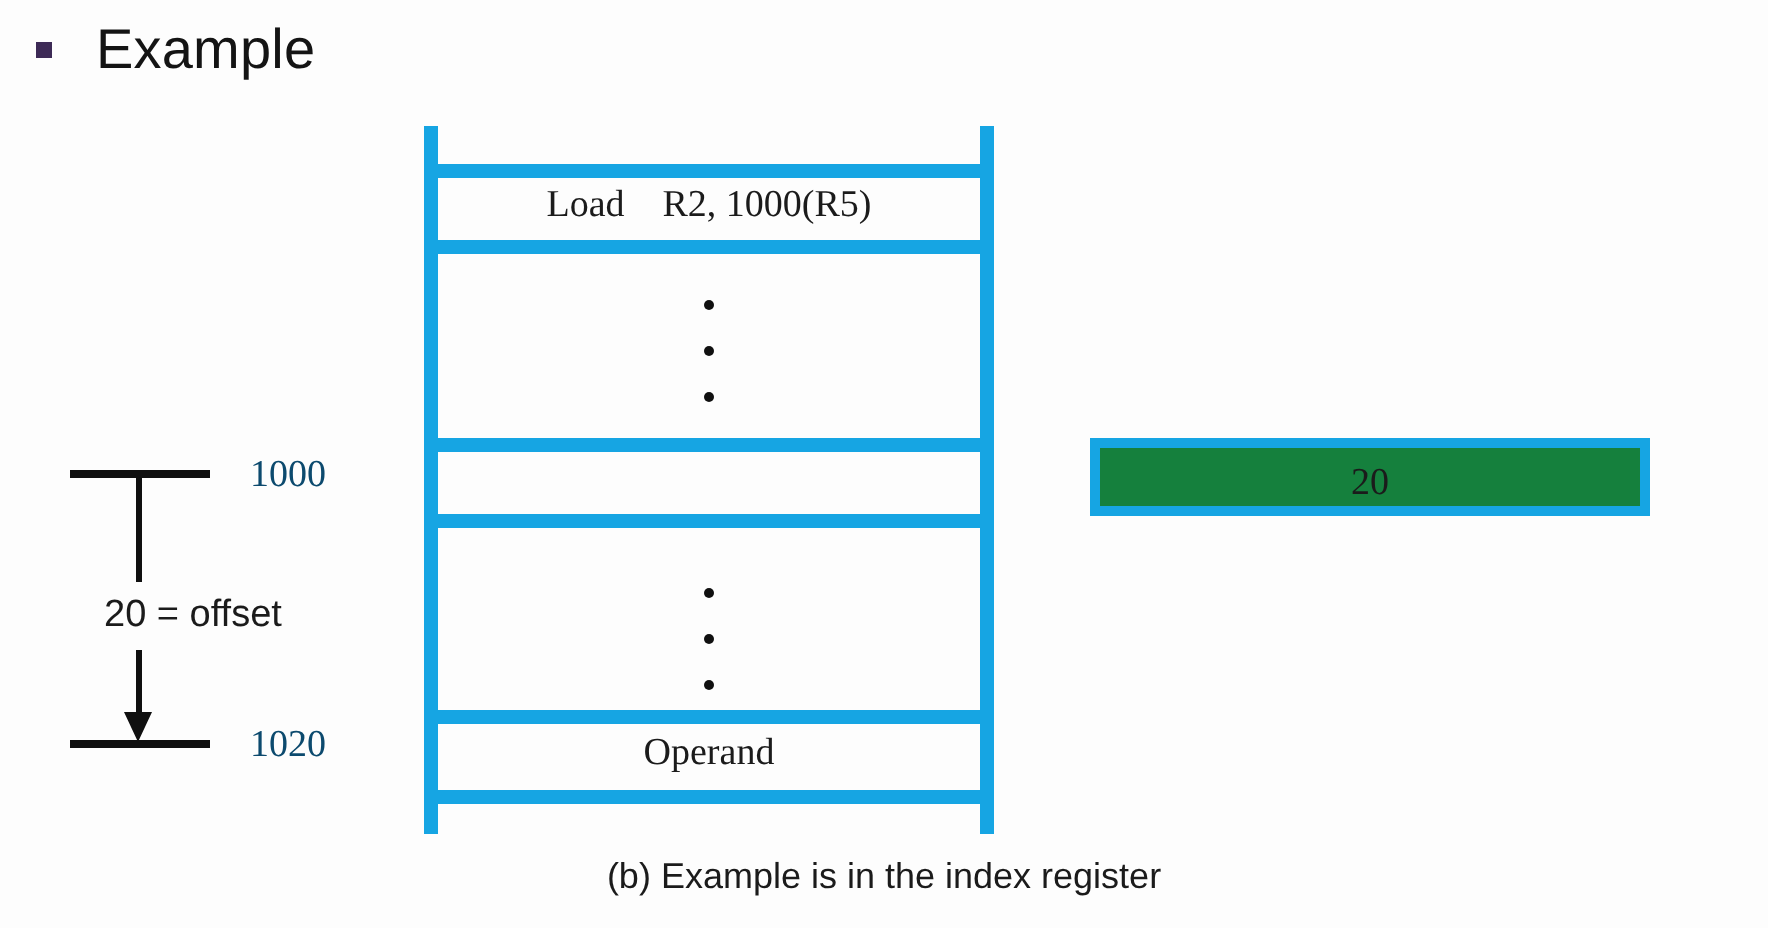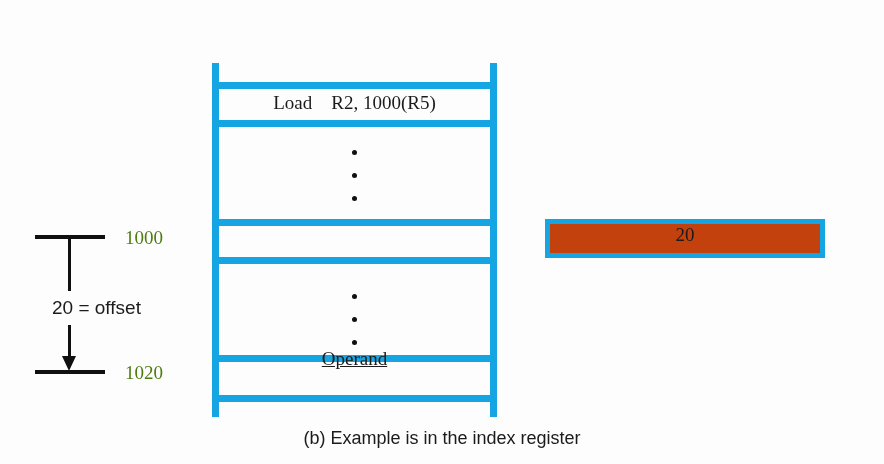--- a/index.html
+++ b/index.html
@@ -140,21 +140,21 @@
     height: 0;
     border-left: 7px solid transparent;
     border-right: 7px solid transparent;
     border-top: 15px solid #101010;
   }
 
   .addr-label {
     position: absolute;
     font-family: "Liberation Serif", serif;
     font-size: 19px;
-    color: #4d7c0f;
+    color: #0c4a6e;
   }
   #addr-top    { left: 125px; top: 227px; }
   #addr-bottom { left: 125px; top: 362px; }
 
   #offset-label {
     position: absolute;
     left: 52px;
     top: 297px;
     font-family: Liberation Sans, sans-serif;
     font-size: 19px;
@@ -163,24 +163,24 @@
   }
 
   
   #index-register {
     position: absolute;
     left: 545px;
     top: 219px;
     width: 280px;
     height: 39px;
     border: 5px solid #16a5e3;
-    background: #c2410c;
+    background: #15803d;
     box-sizing: border-box;
     display: flex;
-    align-items: flex-start;
+    align-items: flex-end;
     justify-content: center;
   }
   #index-register-value {
     font-family: "Liberation Serif", serif;
     font-size: 19px;
     color: #1b1b1b;
   }
 
   
   #figure-caption {
@@ -192,20 +192,24 @@
     font-family: "Liberation Sans", sans-serif;
     font-size: 18px;
     color: #1b1b1b;
   }
 </style>
 </head>
 <body>
 
 <div id="stage">
 
+  <div id="bullet-row">
+    <span id="bullet-marker"></span>
+    <span id="bullet-text">Example</span>
+  </div>
 
   <div id="offset-annotation">
     <div id="tick-top" class="tick-line"></div>
     <div id="stem-top"></div>
     <div id="offset-label">20 = offset</div>
     <div id="stem-bottom"></div>
     <div id="arrow-head"></div>
     <div id="tick-bottom" class="tick-line"></div>
     <div id="addr-top" class="addr-label">1000</div>
     <div id="addr-bottom" class="addr-label">1020</div>
@@ -229,21 +233,21 @@
       <span></span>
       <span></span>
     </div>
 
     <div class="dots" style="top:222px;">
       <span></span>
       <span></span>
       <span></span>
     </div>
 
-    <div class="cell-text" style="top:285px;text-decoration:underline;">Operand</div>
+    <div class="cell-text" style="top:303px;">Operand</div>
   </div>
 
   <div id="index-register">
     <span id="index-register-value">20</span>
   </div>
 
   <div id="figure-caption">(b) Example is in the index register</div>
 
 </div>
 

